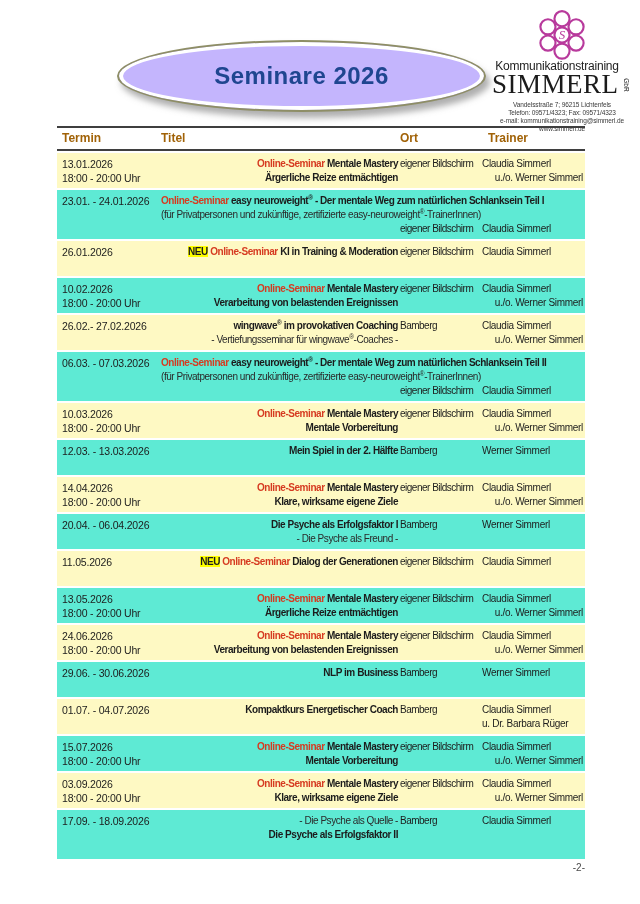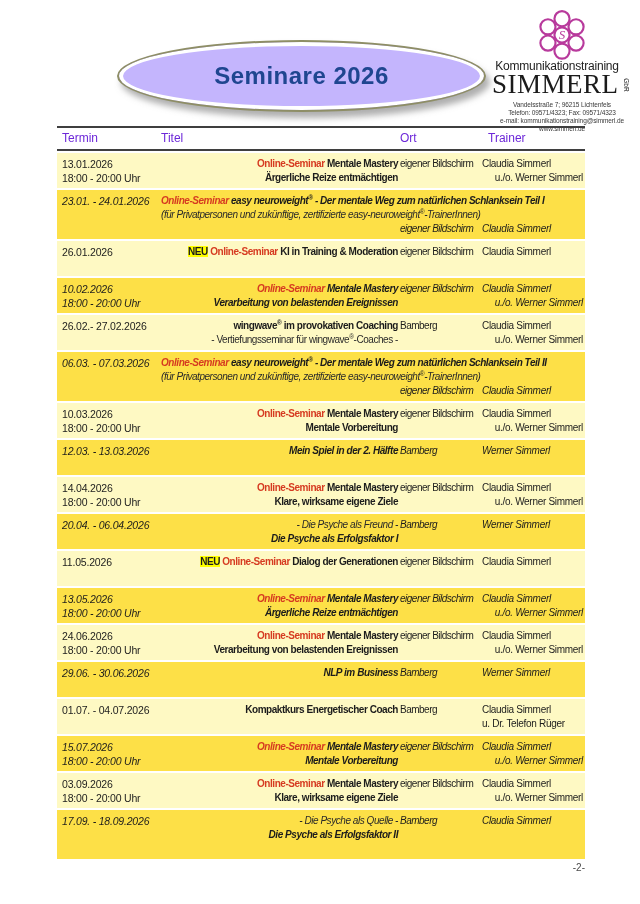--- a/index.html
+++ b/index.html
@@ -19,29 +19,29 @@
   .kt{font-size:12px;color:#222;padding-right:10px;margin-top:-3px;letter-spacing:-.2px;}
   .brand{font-family:"Liberation Serif",serif;font-size:27px;line-height:24px;color:#1b1b1b;
          letter-spacing:.5px;margin-top:-1px;white-space:nowrap;}
   .gbr{display:inline-block;transform:rotate(90deg) translateX(-2px);font-size:6.5px;
        font-family:"Liberation Sans",sans-serif;vertical-align:middle;letter-spacing:0;}
   .addr{margin-top:2px;font-size:6.5px;line-height:8px;color:#3a3a3a;letter-spacing:-.1px;}
 
   
   .table{position:absolute;left:57px;top:126px;width:528px;}
   .thead{display:flex;border-top:2px solid #3f3f3f;border-bottom:2px solid #3f3f3f;
-         padding:3px 0 4px;font-weight:normal;color:#6d28d9;font-size:12px;}
+         padding:3px 0 4px;font-weight:bold;color:#a16207;font-size:12px;}
   .h-termin{width:102px;box-sizing:border-box;padding-left:5px;}
   .h-titel{width:239px;box-sizing:border-box;padding-left:2px;}
   .h-ort{width:80px;box-sizing:border-box;padding-left:2px;}
   .h-trainer{width:107px;box-sizing:border-box;padding-left:10px;}
 
   .row{display:flex;margin-top:2px;padding:4px 0 3px;}
   .row.light{background:#fef9c3;}
-  .row.dark{background:#fde047;font-style:italic;}
+  .row.dark{background:#5eead4;}
   .cell{box-sizing:border-box;}
   .ln{line-height:14px;min-height:14px;white-space:nowrap;}
   .termin{width:102px;padding-left:5px;font-size:10.5px;letter-spacing:-.2px;}
   .titel{width:239px;padding-left:2px;font-size:10px;letter-spacing:-.45px;text-align:right;}
   .ort{width:80px;padding-left:2px;font-size:10px;letter-spacing:-.5px;}
   .trainer{width:107px;padding-left:4px;padding-right:2px;font-size:10px;letter-spacing:-.3px;}
   .trainer .ln.r{text-align:right;}
   .sg-red{color:#d63b21;font-weight:bold;}
   .sg-b{font-weight:bold;color:#1c1c1c;}
   .sg-hl{background:#ffff00;font-weight:bold;color:#1c1c1c;}
@@ -241,22 +241,22 @@
           <div class="cell trainer">
             <div class="ln">Claudia Simmerl</div>
             <div class="ln r">u./o. Werner Simmerl</div>
           </div>
         </div>
         <div class="row dark">
           <div class="cell termin">
             <div class="ln">20.04. - 06.04.2026</div>
           </div>
           <div class="cell titel">
+            <div class="ln"><span class="sg-b">Die Psyche als Erfolgsfaktor I</span></div>
             <div class="ln"><span class="sg-reg">- Die Psyche als Freund -</span></div>
-            <div class="ln"><span class="sg-b">Die Psyche als Erfolgsfaktor I</span></div>
           </div>
           <div class="cell ort">
             <div class="ln">Bamberg</div>
           </div>
           <div class="cell trainer">
             <div class="ln">Werner Simmerl</div>
           </div>
         </div>
         <div class="row light">
           <div class="cell termin">
@@ -328,21 +328,21 @@
           </div>
           <div class="cell titel">
             <div class="ln"><span class="sg-b">Kompaktkurs Energetischer Coach</span></div>
             <div class="ln"></div>
           </div>
           <div class="cell ort">
             <div class="ln">Bamberg</div>
           </div>
           <div class="cell trainer">
             <div class="ln">Claudia Simmerl</div>
-            <div class="ln">u. Dr. Telefon Rüger</div>
+            <div class="ln">u. Dr. Barbara Rüger</div>
           </div>
         </div>
         <div class="row dark">
           <div class="cell termin">
             <div class="ln">15.07.2026</div>
             <div class="ln">18:00 - 20:00 Uhr</div>
           </div>
           <div class="cell titel">
             <div class="ln"><span class="sg-red">Online-Seminar </span><span class="sg-b">Mentale Mastery</span></div>
             <div class="ln"><span class="sg-b">Mentale Vorbereitung</span></div>

